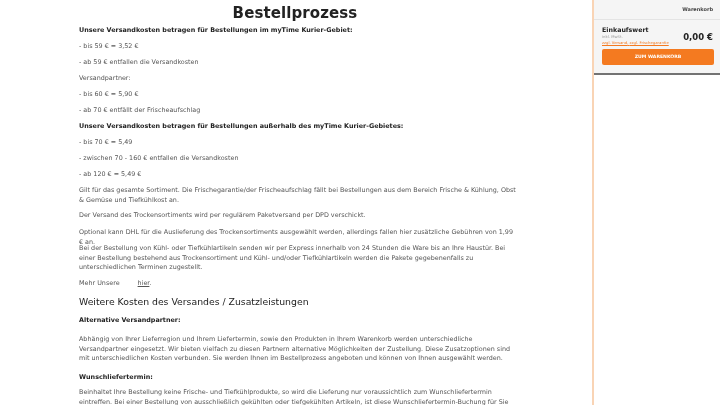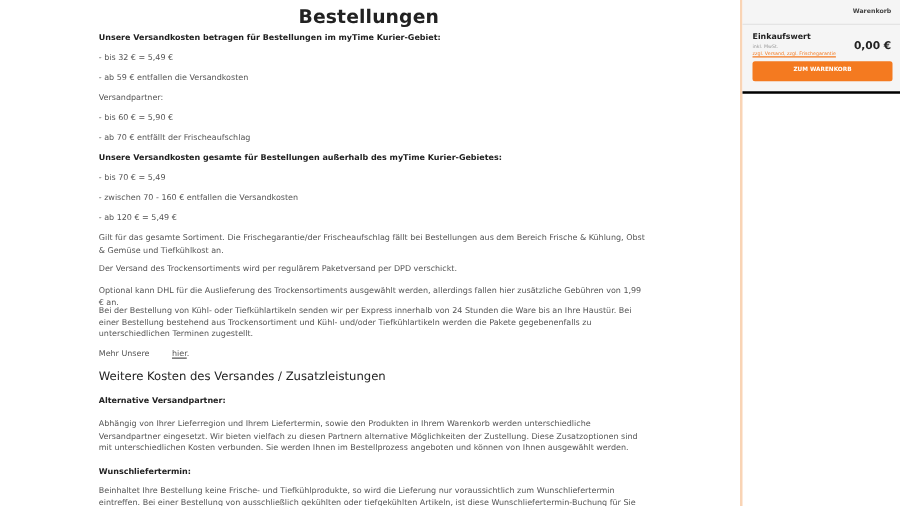--- a/index.html
+++ b/index.html
@@ -23,46 +23,46 @@
   .sidebar {
     position: absolute; left: 592px; top: 0; width: 128px; height: 405px;
     border-left: 2px solid #f9d4b5; background: #ffffff;
   }
   .sb-header {
     height: 20px; background: #f5f5f5; border-bottom: 1px solid #e4e4e4;
     font-size: 5px; color: #444; text-align: right; padding-right: 7px; line-height: 19px;
     font-weight: bold;
   }
   .sb-box {
-    background: #f5f5f5; padding: 6px 7px 7px 8px; border-bottom: 2px solid #000000; height: 55px;
+    background: #f5f5f5; padding: 6px 7px 7px 8px; border-bottom: 2px solid #737373; height: 55px;
   }
   .sb-row { display: flex; justify-content: space-between; align-items: flex-start; }
   .sb-label { font-size: 6.3px; font-weight: bold; color: #222; }
   .sb-small { font-size: 3.8px; color: #999; margin-top: 1px; }
   .sb-links { font-size: 3.8px; color: #f47a20; text-decoration: underline; margin-top: 1px; }
   .sb-price { font-size: 8.5px; font-weight: bold; color: #222; margin-top: 6px; }
   .cart-btn {
     display: block; margin-top: 4px; width: 112px; height: 16px; background: #f47a20; color: #fff;
     border: none; border-radius: 2px; font-size: 4.6px; font-weight: bold; text-align: center; line-height: 16px;
     font-family: "DejaVu Sans", sans-serif; cursor: pointer;
   }
 </style>
 </head>
 <body>
 
 <div class="main">
-  <h1 class="page-title">Bestellungen</h1>
+  <h1 class="page-title">Bestellprozess</h1>
   <div class="content">
     <p class="p bold" style="top:26px">Unsere Versandkosten betragen für Bestellungen im myTime Kurier-Gebiet:</p>
-    <p class="p" style="top:42px">- bis 32 € =  5,49 €</p>
+    <p class="p" style="top:42px">- bis 59 € =  3,52 €</p>
     <p class="p" style="top:58px">- ab 59 € entfallen die Versandkosten</p>
     <p class="p" style="top:74px">Versandpartner:</p>
     <p class="p" style="top:90px">- bis 60 € = 5,90 €</p>
     <p class="p" style="top:106px">- ab 70 € entfällt der Frischeaufschlag</p>
-    <p class="p bold" style="top:122px">Unsere Versandkosten gesamte für Bestellungen außerhalb des myTime Kurier-Gebietes:</p>
+    <p class="p bold" style="top:122px">Unsere Versandkosten betragen für Bestellungen außerhalb des myTime Kurier-Gebietes:</p>
     <p class="p" style="top:138px">- bis 70 € =  5,49</p>
     <p class="p" style="top:154px">- zwischen 70 - 160 € entfallen die Versandkosten</p>
     <p class="p" style="top:170px">- ab 120 € = 5,49 €</p>
     <p class="p" style="top:186px">Gilt für das gesamte Sortiment. Die Frischegarantie/der Frischeaufschlag fällt bei Bestellungen aus dem Bereich Frische &amp; Kühlung, Obst &amp; Gemüse und Tiefkühlkost an.</p>
     <p class="p" style="top:211px">Der Versand des Trockensortiments wird per regulärem Paketversand per DPD verschickt.</p>
     <p class="p" style="top:228px">Optional kann DHL für die Auslieferung des Trockensortiments ausgewählt werden, allerdings fallen hier zusätzliche Gebühren von 1,99 € an.</p>
     <p class="p" style="top:244px">Bei der Bestellung von Kühl- oder Tiefkühlartikeln senden wir per Express innerhalb von 24 Stunden die Ware bis an Ihre Haustür. Bei einer Bestellung bestehend aus Trockensortiment und Kühl- und/oder Tiefkühlartikeln werden die Pakete gegebenenfalls zu unterschiedlichen Terminen zugestellt.</p>
     <p class="p" style="top:279px"><span>Mehr Unsere </span><a class="link">hier</a><span>.</span></p>
     <h2 class="h2" style="top:296px">Weitere Kosten des Versandes / Zusatzleistungen</h2>
     <p class="p bold" style="top:316px">Alternative Versandpartner:</p>

